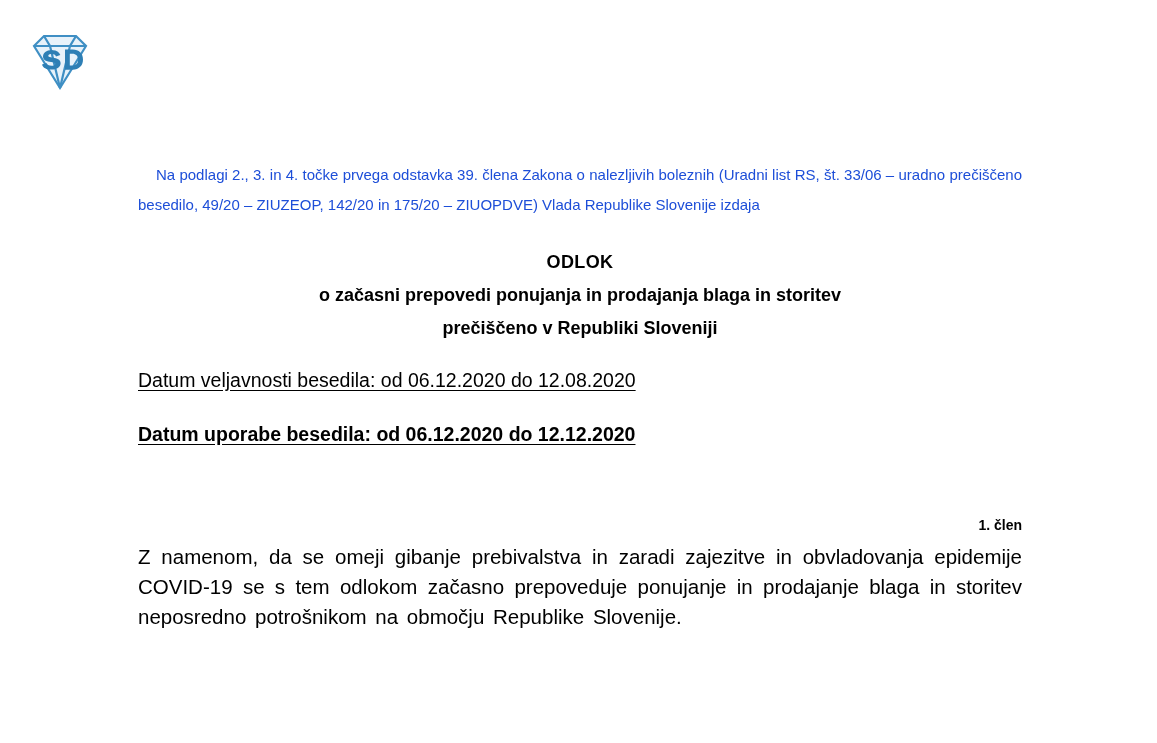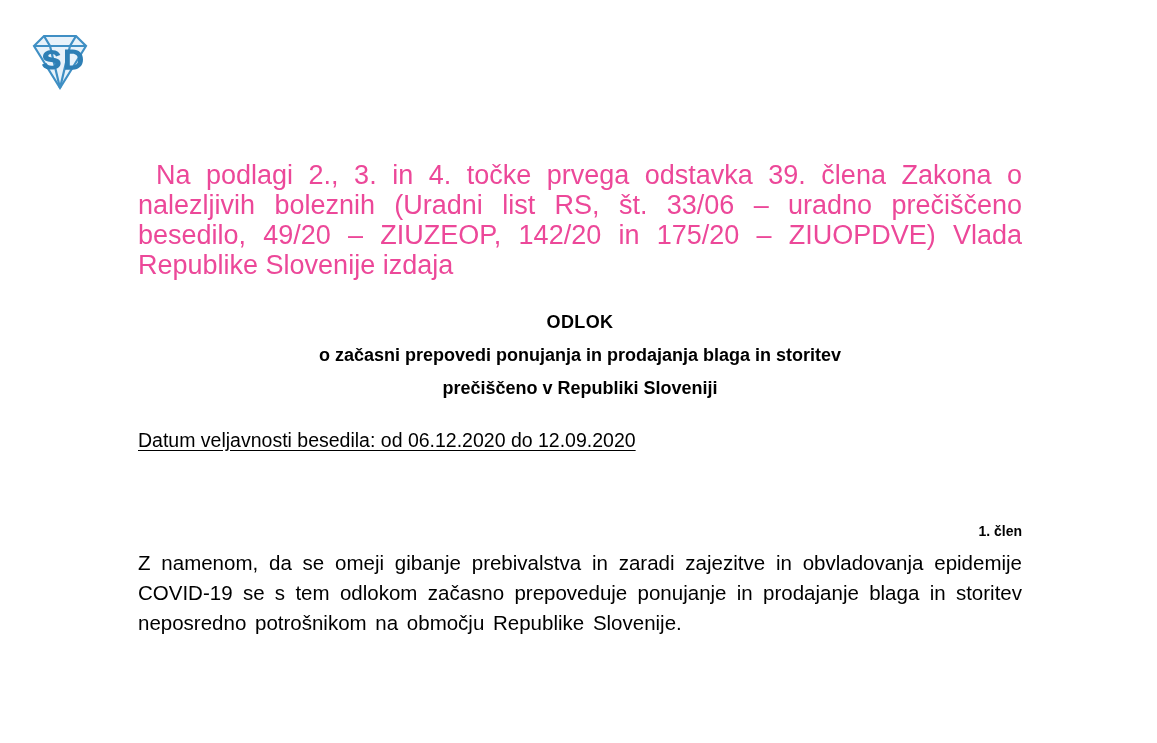--- a/index.html
+++ b/index.html
@@ -37,25 +37,25 @@
 
   
   .doc-body {
     position: absolute;
     left: 138px;
     top: 160px;
     width: 884px;
   }
 
   .para {
-    font-size: 27px;
+    font-size: 15px;
     line-height: 30px;
     text-align: justify;
     margin: 0;
-    color: #ec4899;
+    color: #1d4ed8;
   }
   .para .indent {
     display: inline-block;
     width: 18px;
   }
 
   .title-block {
     margin-top: 27px;
     text-align: center;
     font-weight: bold;
@@ -152,20 +152,21 @@
     <p class="para"><span class="indent"></span><span>Na podlagi 2., 3. in 4. točke prvega odstavka 39. člena Zakona o nalezljivih boleznih (Uradni list RS, št. 33/06 – uradno prečiščeno besedilo, 49/20 – ZIUZEOP, 142/20 in 175/20 – ZIUOPDVE) Vlada Republike Slovenije izdaja</span></p>
 
     <div class="title-block">
       <div class="title-main">ODLOK</div>
       <div class="title-sub">o začasni prepovedi ponujanja in prodajanja blaga in storitev</div>
       <div class="title-sub">prečiščeno v Republiki Sloveniji</div>
     </div>
 
 
     <div class="dates-block">
-      <div class="date-row"><span class="date-line">Datum veljavnosti besedila: od 06.12.2020 do 12.09.2020</span></div>
+      <div class="date-row"><span class="date-line">Datum veljavnosti besedila: od 06.12.2020 do 12.08.2020</span></div>
+      <div class="date-row" style="margin-top:26px;"><span class="date-line bold">Datum uporabe besedila: od 06.12.2020 do 12.12.2020</span></div>
     </div>
 
     <div class="article-head art1-head">1. člen</div>
     <p class="art-para spaced"><span class="indent"></span><span>Z namenom, da se omeji gibanje prebivalstva in zaradi zajezitve in obvladovanja epidemije COVID-19 se s tem odlokom začasno prepoveduje ponujanje in prodajanje blaga in storitev neposredno potrošnikom na območju Republike Slovenije.</span></p>
 
   </div>
 </div>
 
 </body></html>

